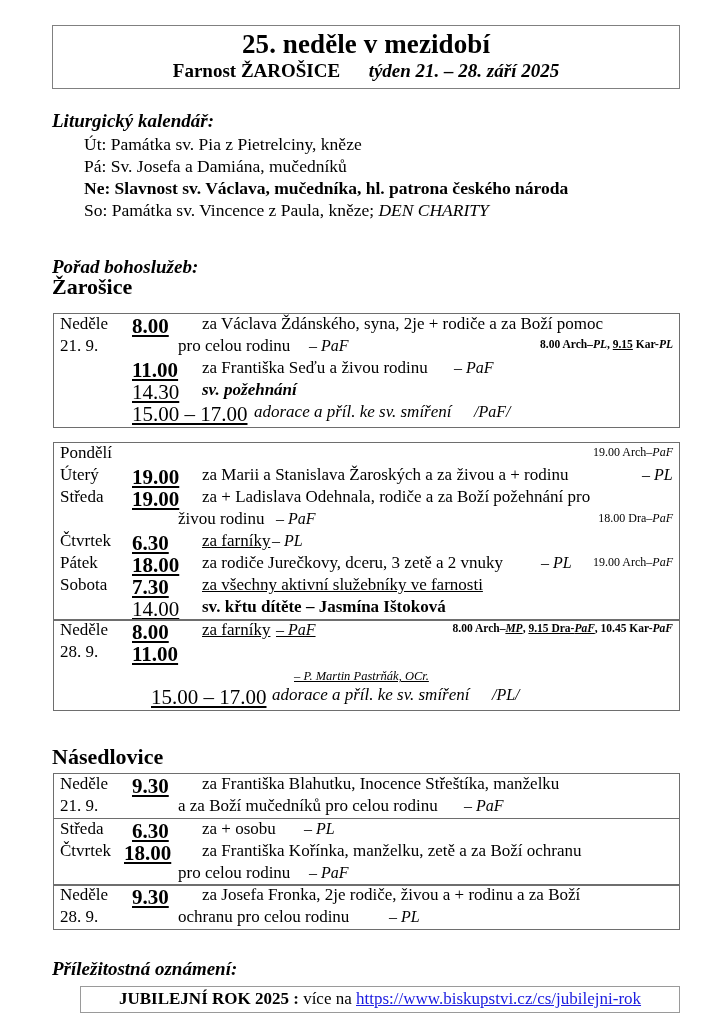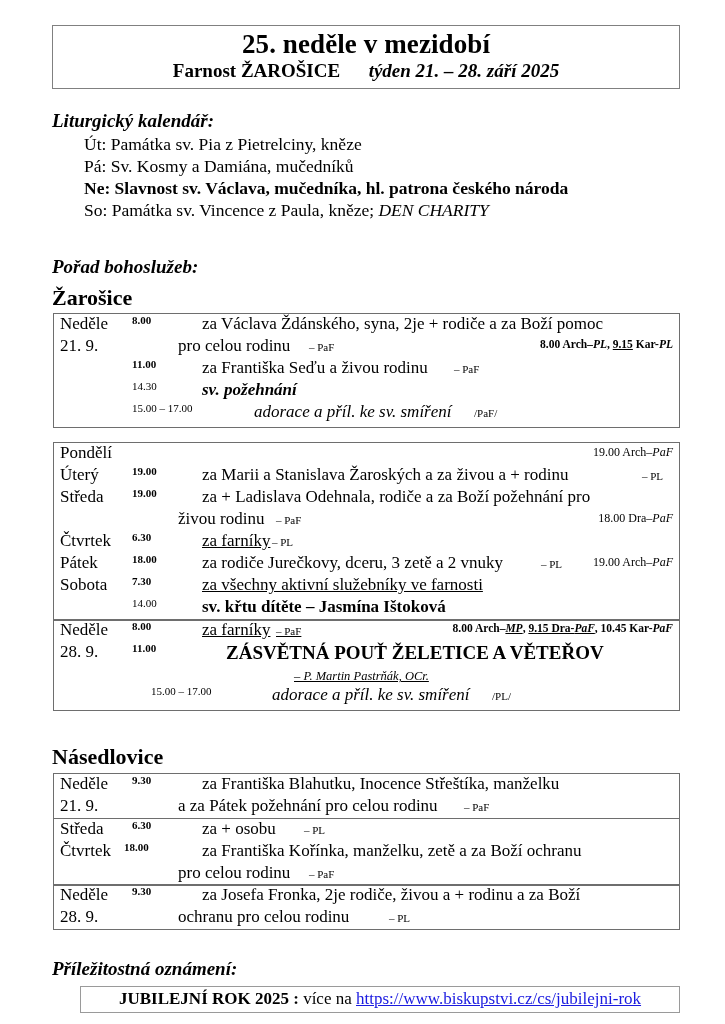--- a/index.html
+++ b/index.html
@@ -101,21 +101,22 @@
     position: absolute;
     left: 6px;
     top: 0;
     font-size: 17px;
   }
   .c-time {
     position: absolute;
     left: 78px;
     top: 0;
     font-weight: bold;
-    font-size: 11px;
+    font-size: 21px;
+    text-decoration: underline;
   }
   .c-time.reg { font-weight: normal; }
   .c-time.wide { left: 70px; }
   .c-text {
     position: absolute;
     left: 148px;
     top: 0;
     font-size: 17px;
   }
   .c-text.ind3 { left: 124px; }
@@ -123,21 +124,22 @@
     position: absolute;
     right: 6px;
     top: 2px;
     font-size: 11.5px;
     font-weight: bold;
     text-align: right;
   }
   .c-right.light { font-weight: normal; font-size: 12px; }
 
   .pri {
-    font-size: 11px;
+    font-size: 16px;
+    font-style: italic;
     font-weight: normal;
   }
   .pri.u { text-decoration: underline; }
   .ital { font-style: italic; }
   .bold { font-weight: bold; }
   .u { text-decoration: underline; }
   .small-ital { font-size: 12.5px; font-style: italic; }
 
   
   .footer-box {
@@ -165,27 +167,27 @@
 
   <div class="header-box">
     <div class="header-title">25. neděle v mezidobí</div>
     <div class="header-sub"><span class="parish">Farnost ŽAROŠICE</span>      <span class="week">týden 21. – 28. září 2025</span></div>
   </div>
 
   <div class="section-title" style="top:110px;">Liturgický kalendář:</div>
 
   <div class="cal-lines">
     <div class="ln"><span>Út:</span><span> Památka sv. Pia z  Pietrelciny, kněze</span></div>
-    <div class="ln"><span>Pá:</span><span> Sv. Kosmy a Damiána, mučedníků</span></div>
+    <div class="ln"><span>Pá:</span><span> Sv. Josefa a Damiána, mučedníků</span></div>
     <div class="ln bold"><span>Ne:</span><span> Slavnost sv. Václava, mučedníka,  hl. patrona českého národa</span></div>
     <div class="ln"><span>So:</span><span> Památka sv. Vincence z  Paula, kněze; </span><span class="ital">DEN CHARITY</span></div>
   </div>
 
   <div class="section-title" style="top:256px;">Pořad bohoslužeb:</div>
-  <div class="place-title" style="top:285px;text-align:center;">Žarošice</div>
+  <div class="place-title" style="top:274px;text-align:center;">Žarošice</div>
 
   <div class="tbl" style="top:313px;">
     <div class="row">
       <span class="c-day">Neděle</span>
       <span class="c-time">8.00</span>
       <span class="c-text">za Václava Ždánského, syna,  2je + rodiče a za Boží pomoc</span>
     </div>
     <div class="row">
       <span class="c-day">21. 9.</span>
       <span class="c-text ind3">pro celou rodinu</span>
@@ -257,21 +259,20 @@
     <div class="row">
       <span class="c-day">Neděle</span>
       <span class="c-time">8.00</span>
       <span class="c-text u">za farníky</span>
       <span class="c-text" style="left:222px;"><span class="pri u">– PaF</span></span>
       <span class="c-right">8.00 Arch–<span class="ital u">MP</span>, <span class="u">9.15 Dra-<span class="ital">PaF</span></span>, 10.45 Kar-<span class="ital">PaF</span></span>
     </div>
     <div class="row tall">
       <span class="c-day">28. 9.</span>
       <span class="c-time">11.00</span>
-      <span class="c-text bold" style="left:172px;font-size:19px;">ZÁSVĚTNÁ POUŤ ŽELETICE A VĚTEŘOV</span>
     </div>
     <div class="row" style="height:20px;">
       <span class="c-text" style="left:240px;"><span class="small-ital u">– P. Martin Pastrňák, OCr.</span></span>
     </div>
     <div class="row" style="height:25px;">
       <span class="c-time reg" style="left:97px;">15.00 – 17.00</span>
       <span class="c-text ital" style="left:218px;">adorace a příl. ke sv. smíření</span>
       <span class="c-text" style="left:438px;"><span class="pri">/PL/</span></span>
     </div>
   </div>
@@ -279,21 +280,21 @@
   <div class="place-title" style="top:744px;">Násedlovice</div>
 
   <div class="tbl" style="top:773px;">
     <div class="row">
       <span class="c-day">Neděle</span>
       <span class="c-time">9.30</span>
       <span class="c-text">za Františka Blahutku, Inocence  Střeštíka, manželku</span>
     </div>
     <div class="row">
       <span class="c-day">21. 9.</span>
-      <span class="c-text ind3">a za Pátek požehnání pro celou rodinu</span>
+      <span class="c-text ind3">a za Boží mučedníků pro celou rodinu</span>
       <span class="c-text" style="left:410px;"><span class="pri">– PaF</span></span>
     </div>
   </div>
 
   <div class="tbl" style="top:818px;">
     <div class="row">
       <span class="c-day">Středa</span>
       <span class="c-time">6.30</span>
       <span class="c-text">za + osobu</span>
       <span class="c-text" style="left:250px;"><span class="pri">– PL</span></span>

